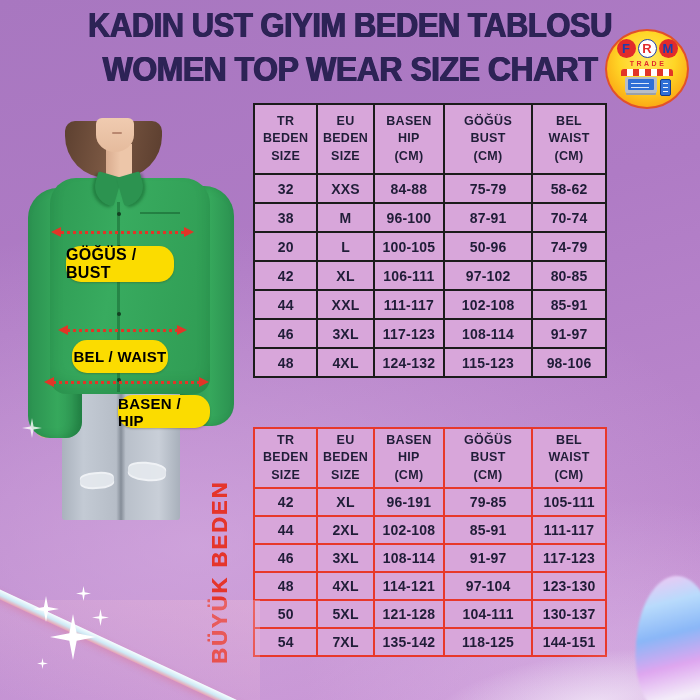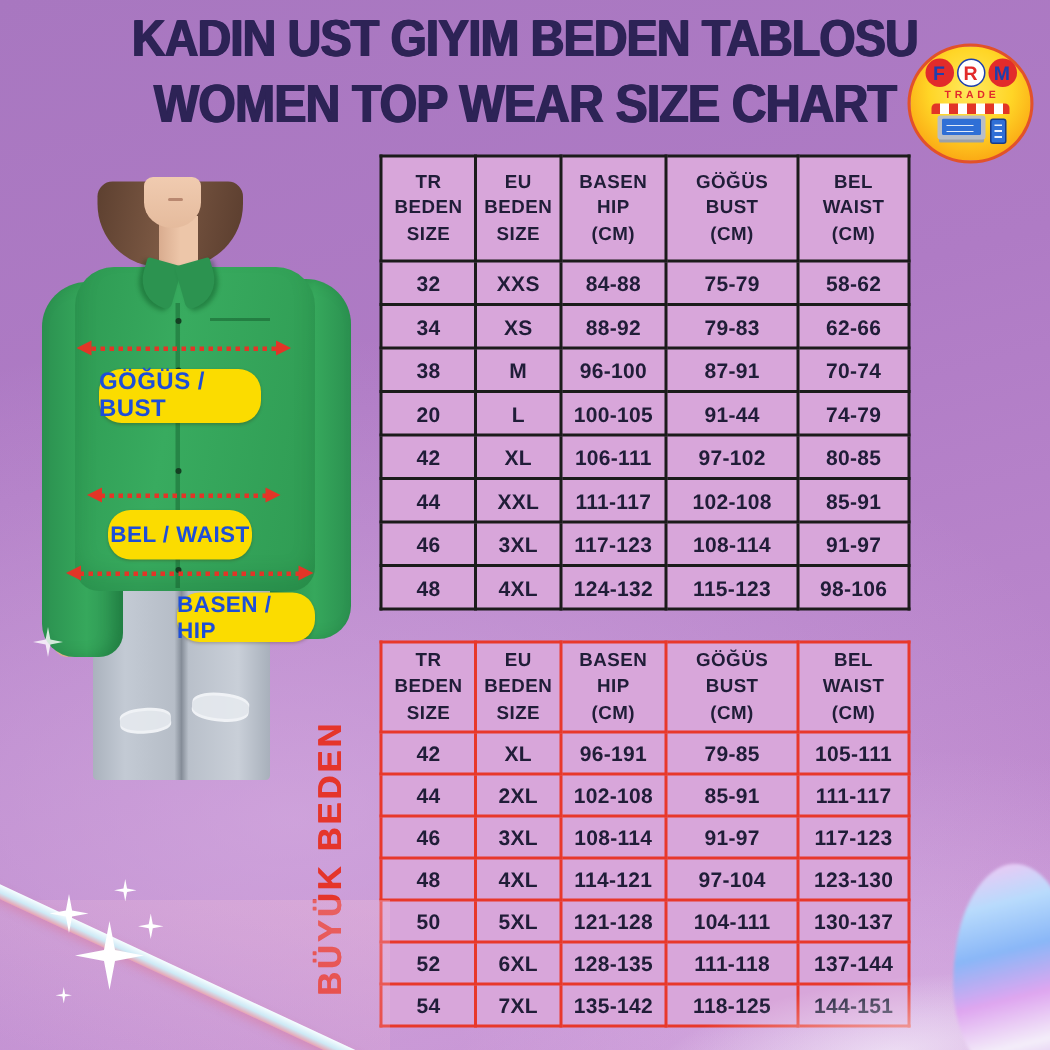--- a/index.html
+++ b/index.html
@@ -97,21 +97,21 @@
   .measure{position:absolute;height:0;border-top:3px dotted #e23527;z-index:6;}
   .measure::before,.measure::after{content:"";position:absolute;top:-7px;width:0;height:0;
     border:5.5px solid transparent;}
   .measure::before{left:-9px;border-right:10px solid #e23527;}
   .measure::after{right:-9px;border-left:10px solid #e23527;}
   .m-bust{left:55px;top:231px;width:135px;}
   .m-waist{left:62px;top:329px;width:121px;}
   .m-hip{left:48px;top:381px;width:157px;}
   .tag{position:absolute;background:#fbdc00;border-radius:15px;z-index:7;
     display:flex;align-items:center;justify-content:center;
-    color:#1d4ed8;font-weight:bold;letter-spacing:.3px;
+    color:#000000;font-weight:bold;letter-spacing:.3px;
     box-shadow:0 1px 2px rgba(60,30,0,.25);}
   .t-bust{left:66px;top:246px;width:108px;height:36px;font-size:16px;}
   .t-waist{left:72px;top:340px;width:96px;height:33px;font-size:15px;}
   .t-hip{left:74px;top:395px;width:92px;height:33px;font-size:15px;margin-left:44px;}
   
   .sparkle{position:absolute;background:#fff;z-index:2;
     clip-path:polygon(50% 0%,58% 42%,100% 50%,58% 58%,50% 100%,42% 58%,0% 50%,42% 42%);
     filter:drop-shadow(0 0 3px rgba(255,255,255,.9));}
   .swoosh{position:absolute;left:-30px;top:576px;width:360px;height:9px;border-radius:6px;
     transform:rotate(25deg);transform-origin:left center;z-index:1;
@@ -214,38 +214,31 @@
     </thead>
     <tbody>
       <tr>
         <td>32</td>
         <td>XXS</td>
         <td>84-88</td>
         <td>75-79</td>
         <td>58-62</td>
       </tr>
       <tr>
-        <td>34</td>
-        <td>XS</td>
-        <td>88-92</td>
-        <td>79-83</td>
-        <td>62-66</td>
-      </tr>
-      <tr>
         <td>38</td>
         <td>M</td>
         <td>96-100</td>
         <td>87-91</td>
         <td>70-74</td>
       </tr>
       <tr>
         <td>20</td>
         <td>L</td>
         <td>100-105</td>
-        <td>91-44</td>
+        <td>50-96</td>
         <td>74-79</td>
       </tr>
       <tr>
         <td>42</td>
         <td>XL</td>
         <td>106-111</td>
         <td>97-102</td>
         <td>80-85</td>
       </tr>
       <tr>
@@ -327,27 +320,20 @@
         <td>114-121</td>
         <td>97-104</td>
         <td>123-130</td>
       </tr>
       <tr>
         <td>50</td>
         <td>5XL</td>
         <td>121-128</td>
         <td>104-111</td>
         <td>130-137</td>
-      </tr>
-      <tr>
-        <td>52</td>
-        <td>6XL</td>
-        <td>128-135</td>
-        <td>111-118</td>
-        <td>137-144</td>
       </tr>
       <tr>
         <td>54</td>
         <td>7XL</td>
         <td>135-142</td>
         <td>118-125</td>
         <td>144-151</td>
       </tr>
     </tbody>
   </table>

